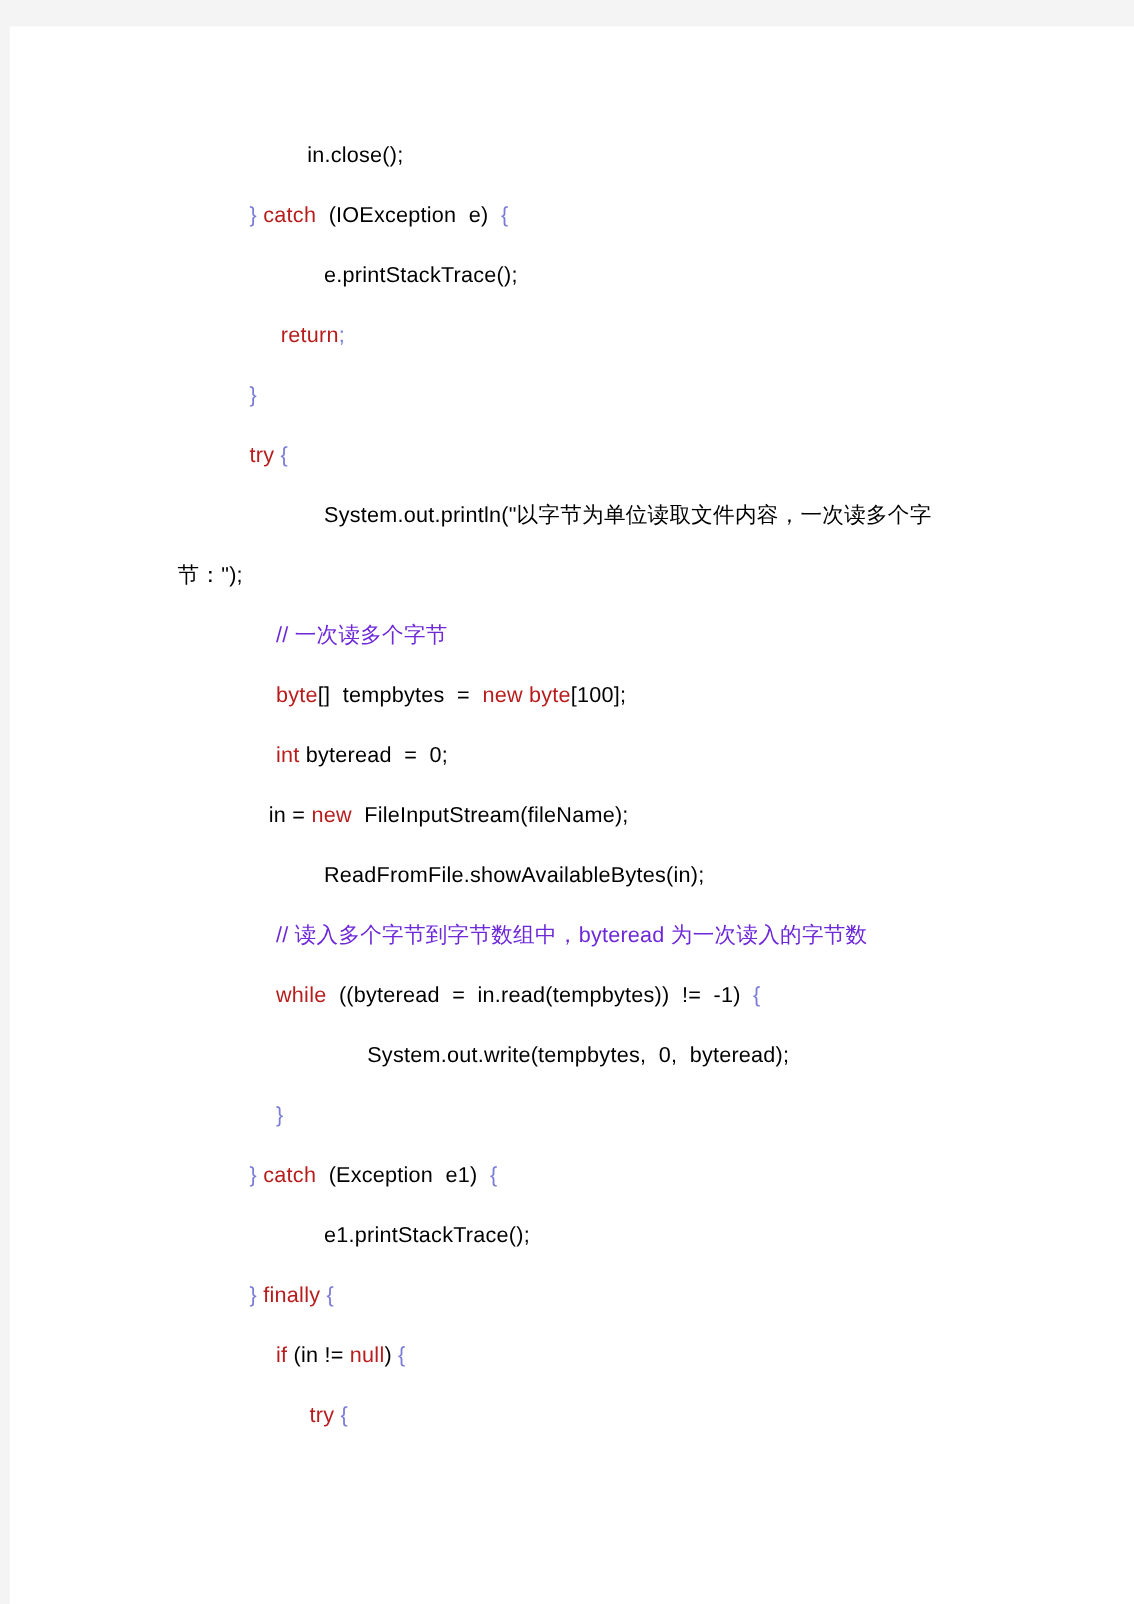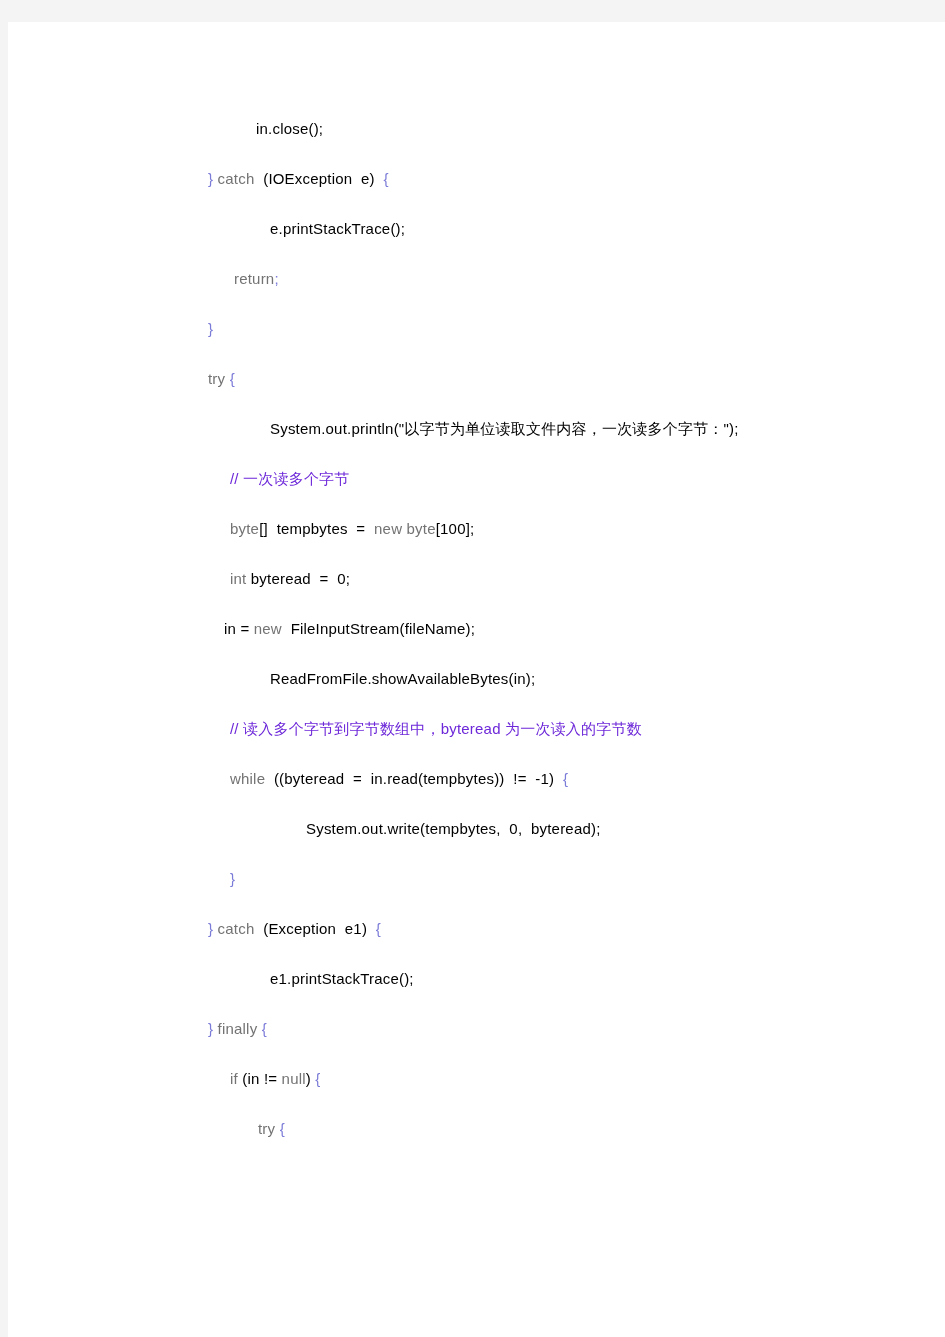--- a/index.html
+++ b/index.html
@@ -35,27 +35,27 @@
     font-size: 19.5px;
     line-height: 50px;
     color: #000000;
     white-space: pre-wrap;
     font-family: "Liberation Sans", "DejaVu Sans", sans-serif;
   }
 
   .code-line {
     white-space: pre-wrap;
     word-break: break-word;
-    font-size: 15px;
+    font-size: 18px;
     line-height: 50px;
     letter-spacing: 0.2px;
   }
 
   
-  .tok-kw       { color: #737373; }
+  .tok-kw       { color: #b91c1c; }
   .tok-brace    { color: #7b7bd8; }
   .tok-comment  { color: #6d28d9; }
   .tok-plain    { color: #000000; }
 </style>
 </head>
 <body>
 
 <div id="page-sheet">
   <div id="code-block"><div class="code-line" style="text-indent: 108px;"><span class="tok-plain">in.close();</span></div><div class="code-line" style="text-indent: 60px;"><span class="tok-brace">}</span><span class="tok-plain"> </span><span class="tok-kw">catch</span><span class="tok-plain">  (IOException  e)  </span><span class="tok-brace">{</span></div><div class="code-line" style="text-indent: 122px;"><span class="tok-plain">e.printStackTrace();</span></div><div class="code-line" style="text-indent: 86px;"><span class="tok-kw">return</span><span class="tok-brace">;</span></div><div class="code-line" style="text-indent: 60px;"><span class="tok-brace">}</span></div><div class="code-line" style="text-indent: 60px;"><span class="tok-kw">try</span><span class="tok-plain"> </span><span class="tok-brace">{</span></div><div class="code-line" style="text-indent: 122px;"><span class="tok-plain">System.out.println("以字节为单位读取文件内容，一次读多个字节：");</span></div><div class="code-line" style="text-indent: 82px;"><span class="tok-comment">// 一次读多个字节</span></div><div class="code-line" style="text-indent: 82px;"><span class="tok-kw">byte</span><span class="tok-plain">[]  tempbytes  =  </span><span class="tok-kw">new byte</span><span class="tok-plain">[100];</span></div><div class="code-line" style="text-indent: 82px;"><span class="tok-kw">int</span><span class="tok-plain"> byteread  =  0;</span></div><div class="code-line" style="text-indent: 76px;"><span class="tok-plain">in = </span><span class="tok-kw">new</span><span class="tok-plain">  FileInputStream(fileName);</span></div><div class="code-line" style="text-indent: 122px;"><span class="tok-plain">ReadFromFile.showAvailableBytes(in);</span></div><div class="code-line" style="text-indent: 82px;"><span class="tok-comment">// 读入多个字节到字节数组中，byteread 为一次读入的字节数</span></div><div class="code-line" style="text-indent: 82px;"><span class="tok-kw">while</span><span class="tok-plain">  ((byteread  =  in.read(tempbytes))  !=  -1)  </span><span class="tok-brace">{</span></div><div class="code-line" style="text-indent: 158px;"><span class="tok-plain">System.out.write(tempbytes,  0,  byteread);</span></div><div class="code-line" style="text-indent: 82px;"><span class="tok-brace">}</span></div><div class="code-line" style="text-indent: 60px;"><span class="tok-brace">}</span><span class="tok-plain"> </span><span class="tok-kw">catch</span><span class="tok-plain">  (Exception  e1)  </span><span class="tok-brace">{</span></div><div class="code-line" style="text-indent: 122px;"><span class="tok-plain">e1.printStackTrace();</span></div><div class="code-line" style="text-indent: 60px;"><span class="tok-brace">}</span><span class="tok-plain"> </span><span class="tok-kw">finally</span><span class="tok-plain"> </span><span class="tok-brace">{</span></div><div class="code-line" style="text-indent: 82px;"><span class="tok-kw">if</span><span class="tok-plain"> (in != </span><span class="tok-kw">null</span><span class="tok-plain">) </span><span class="tok-brace">{</span></div><div class="code-line" style="text-indent: 110px;"><span class="tok-kw">try</span><span class="tok-plain"> </span><span class="tok-brace">{</span></div></div>
 </div>

